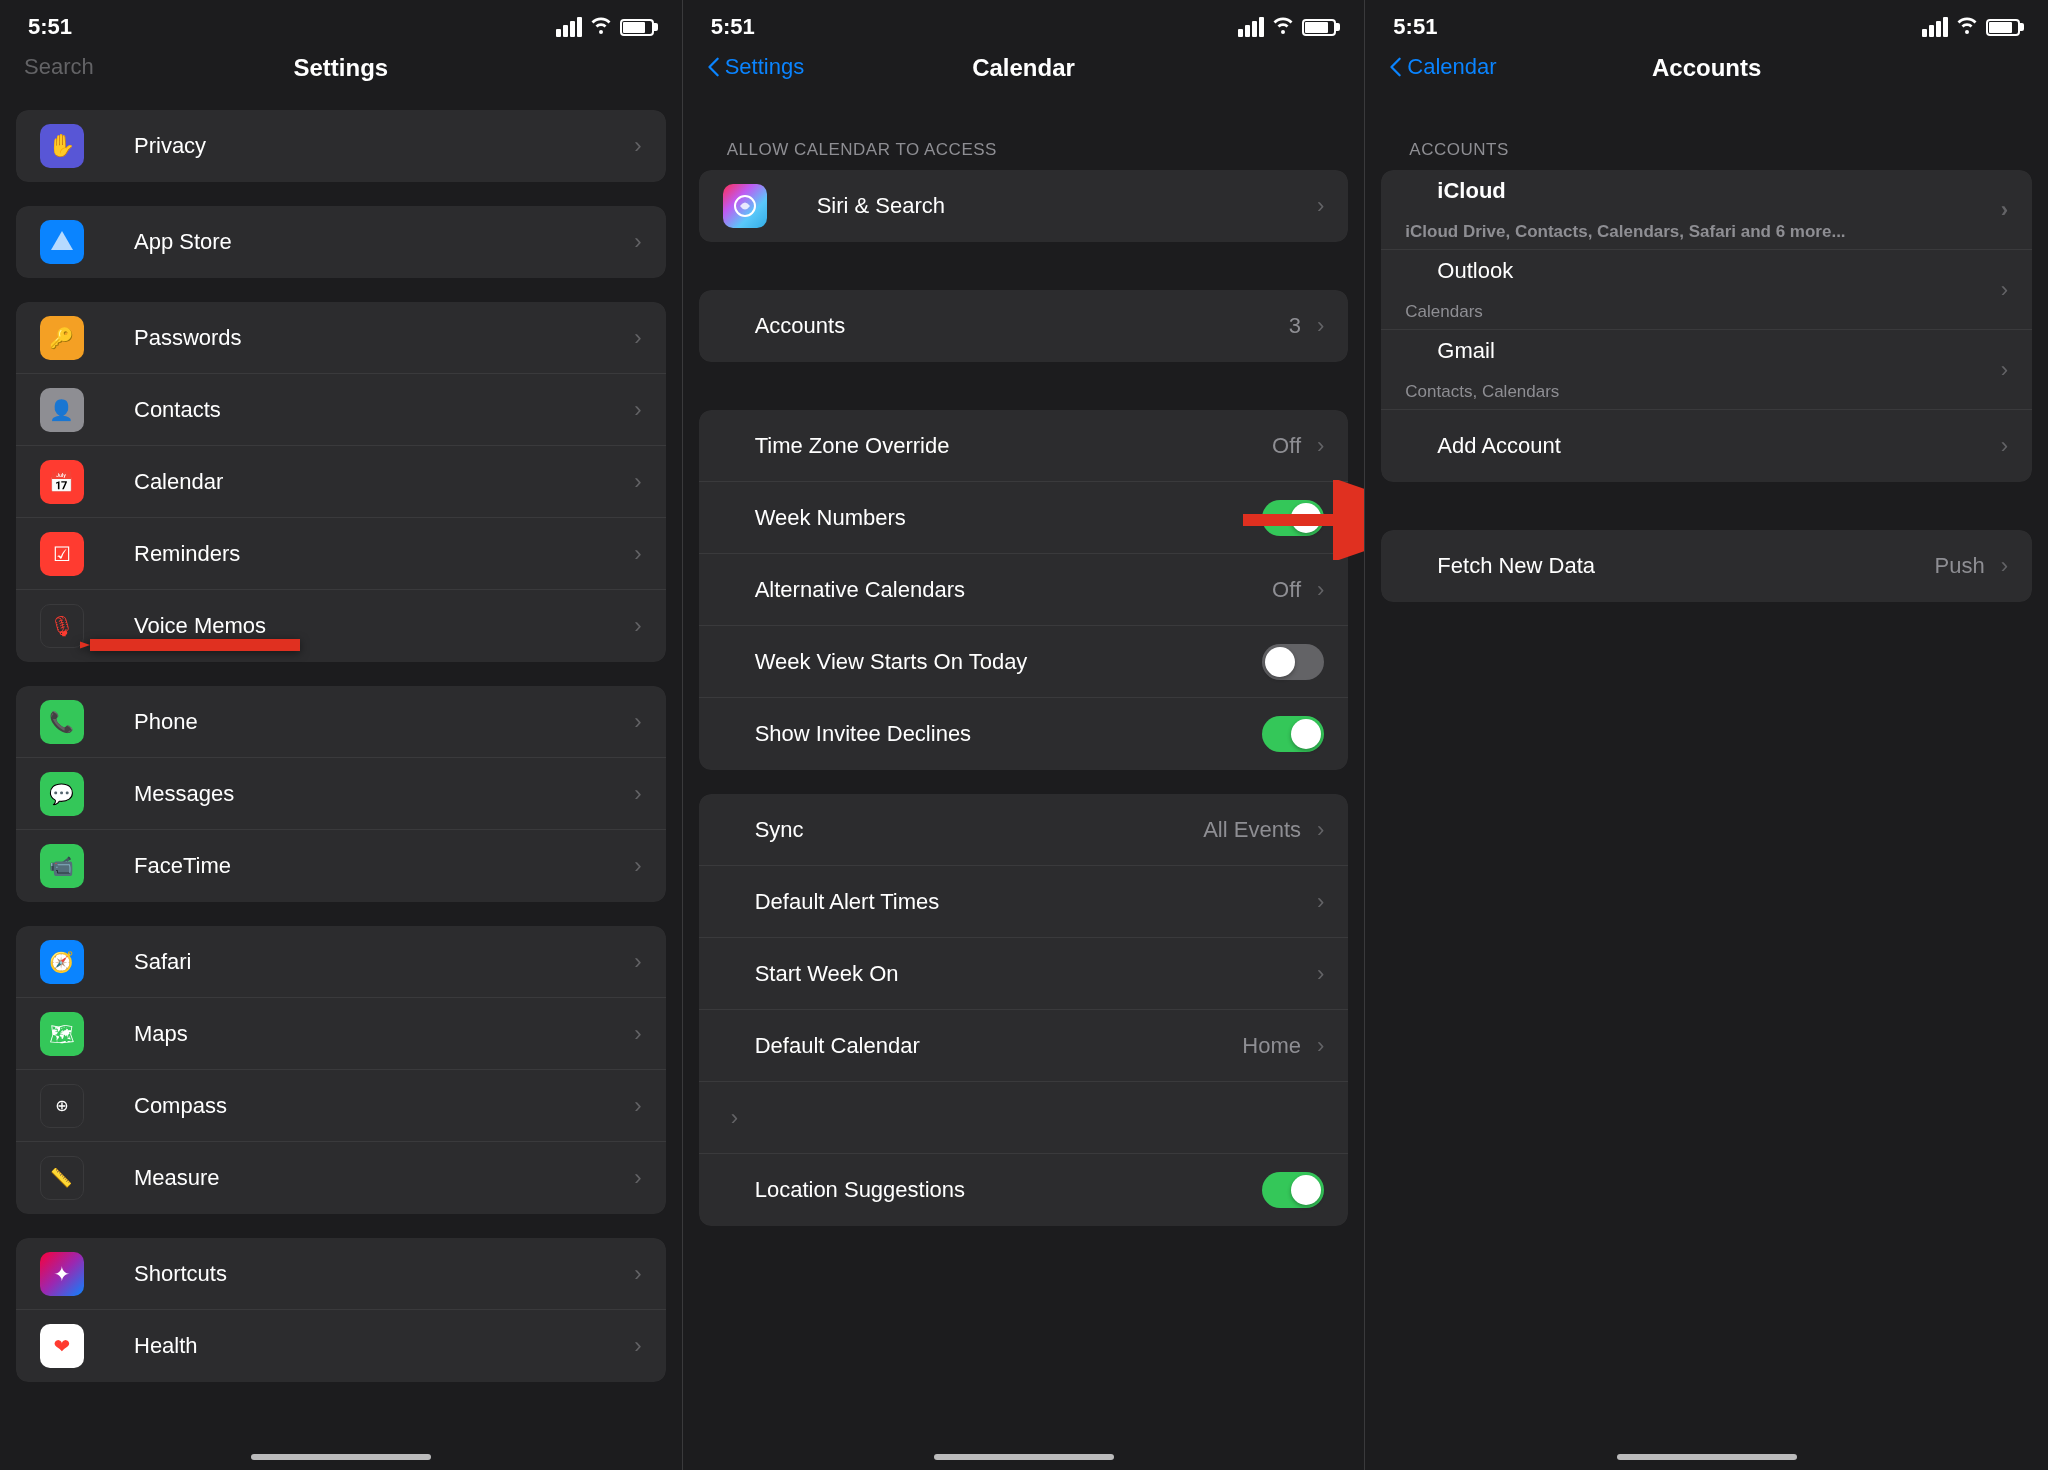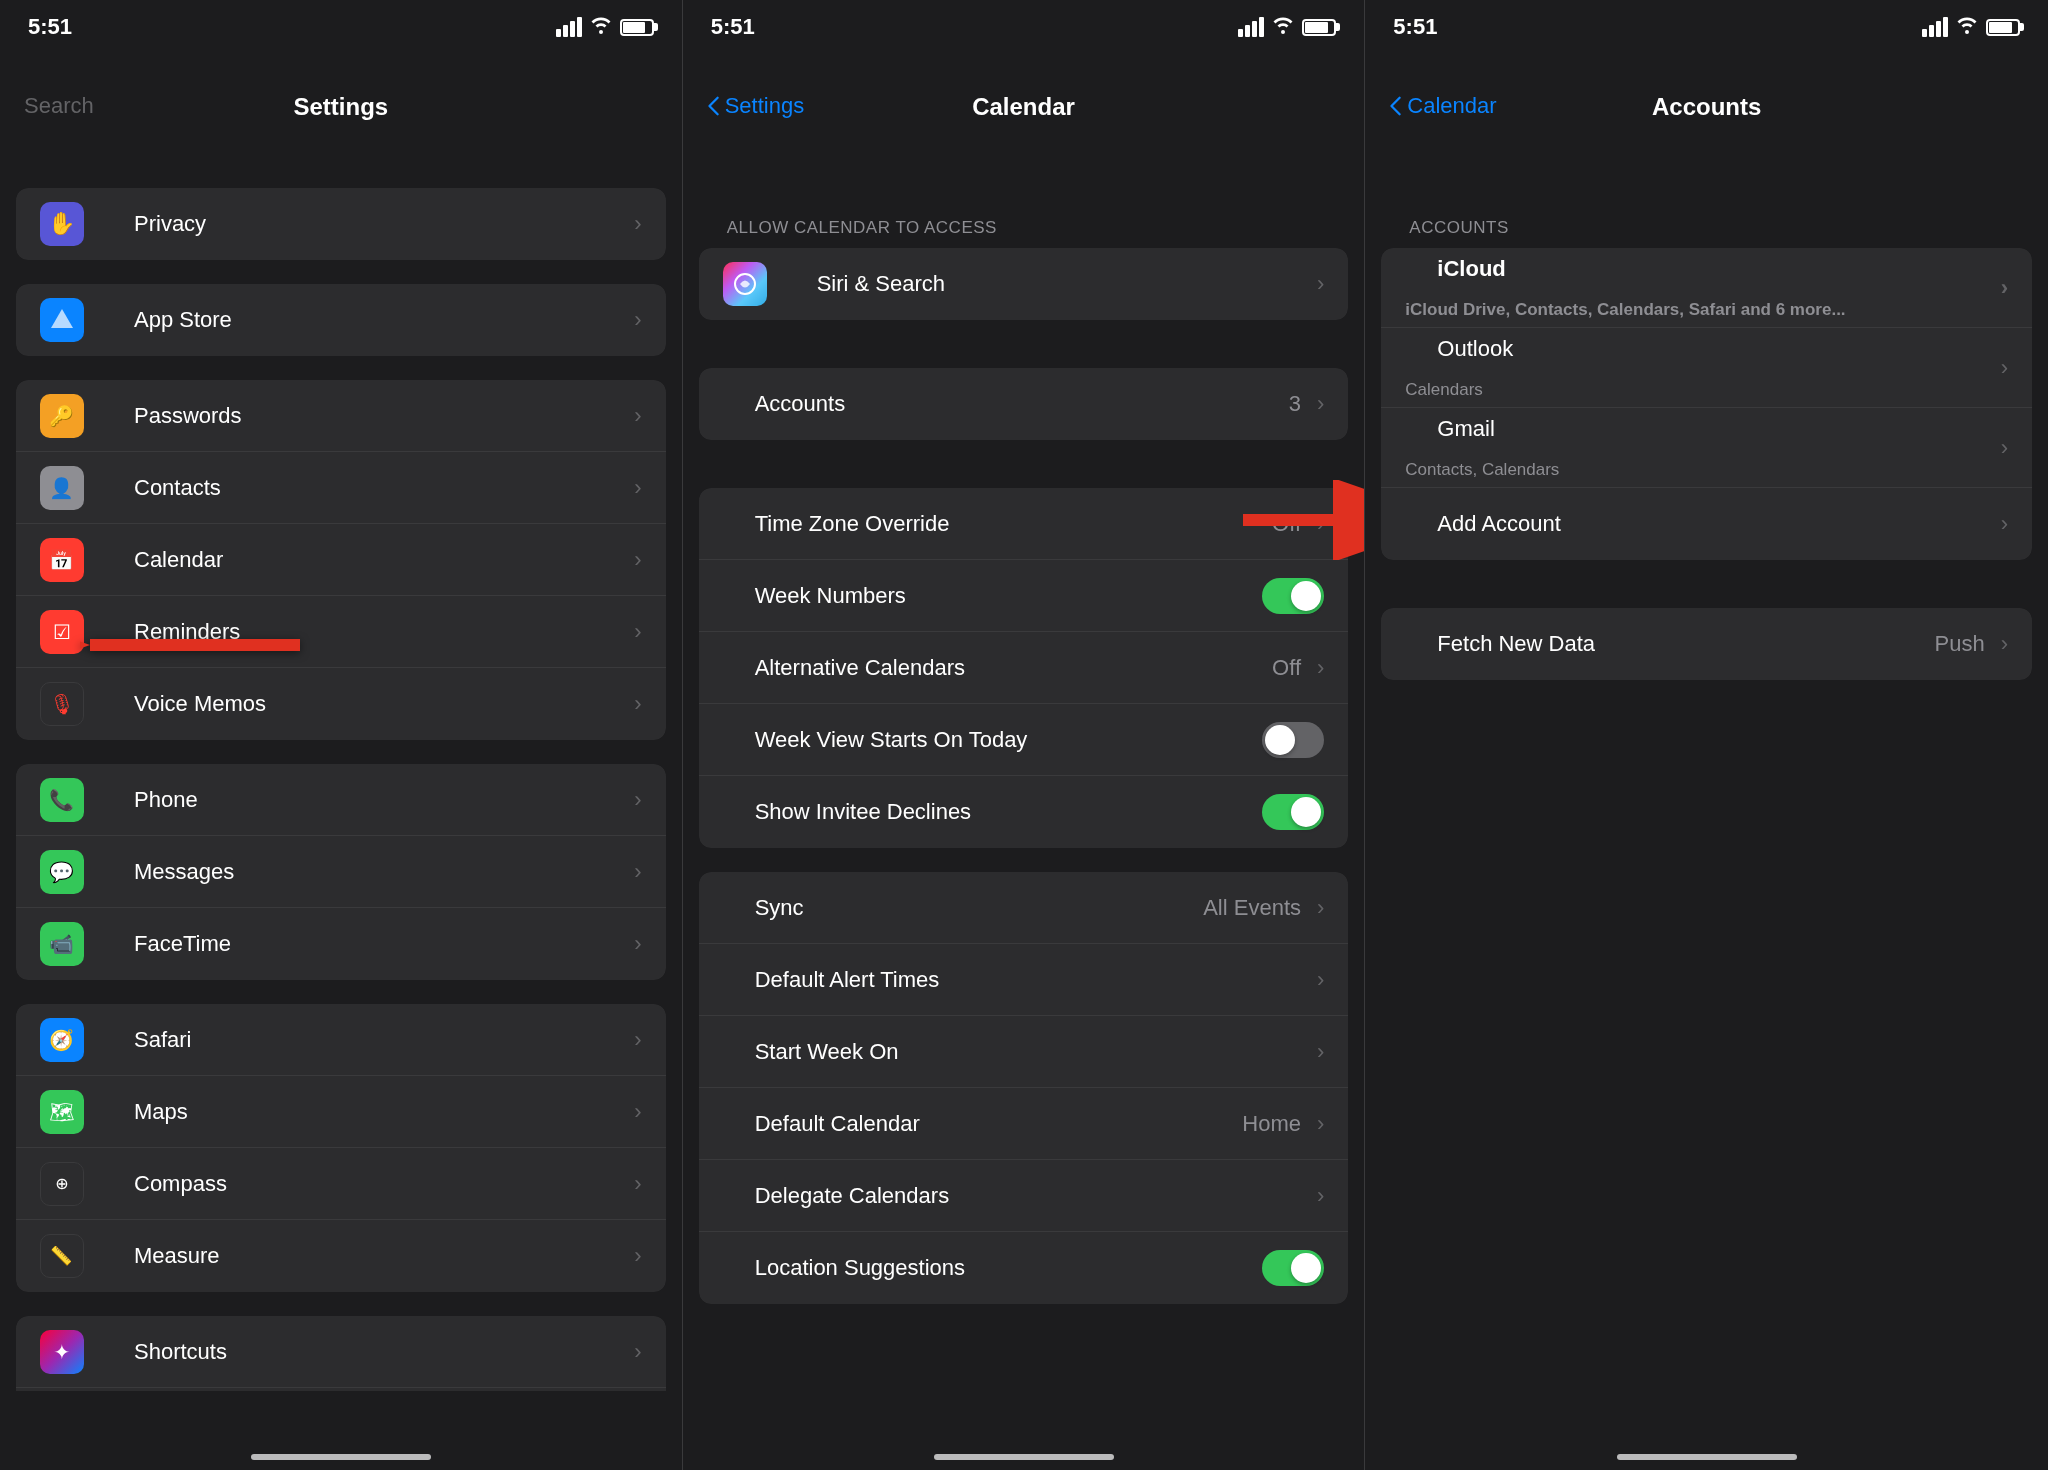--- a/index.html
+++ b/index.html
@@ -15,21 +15,20 @@
     
     .panel {
       width: 683px;
       height: 1470px;
       background: #1c1c1e;
       display: flex;
       flex-direction: column;
       border-right: 1px solid #3a3a3c;
       overflow: hidden;
       position: relative;
-      gap: 39px;
     }
 
     
     .status-bar {
       height: 54px;
       background: #1c1c1e;
       display: flex;
       align-items: center;
       justify-content: space-between;
       padding: 0 28px;
@@ -557,21 +556,20 @@
         <span class="list-chevron">›</span>
       </div>
 
       <div class="list-item">
         <span class="list-label">Default Calendar</span>
         <span class="list-value">Home</span>
         <span class="list-chevron">›</span>
       </div>
 
       <div class="list-item">
-        <span class="list-label">Delegate Calendars</span>
         <span class="list-chevron">›</span>
       </div>
 
       <div class="list-item">
         <span class="list-label">Location Suggestions</span>
         <div class="toggle on">
           <div class="toggle-thumb"></div>
         </div>
       </div>
     </div>

